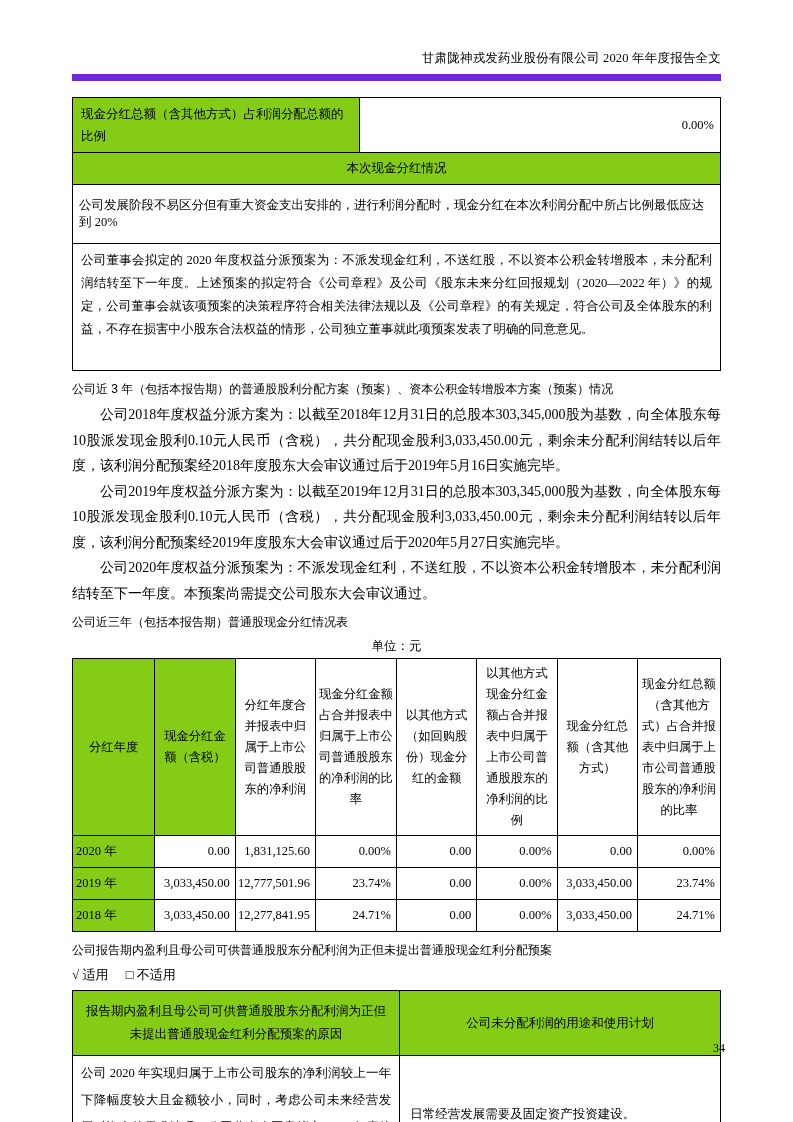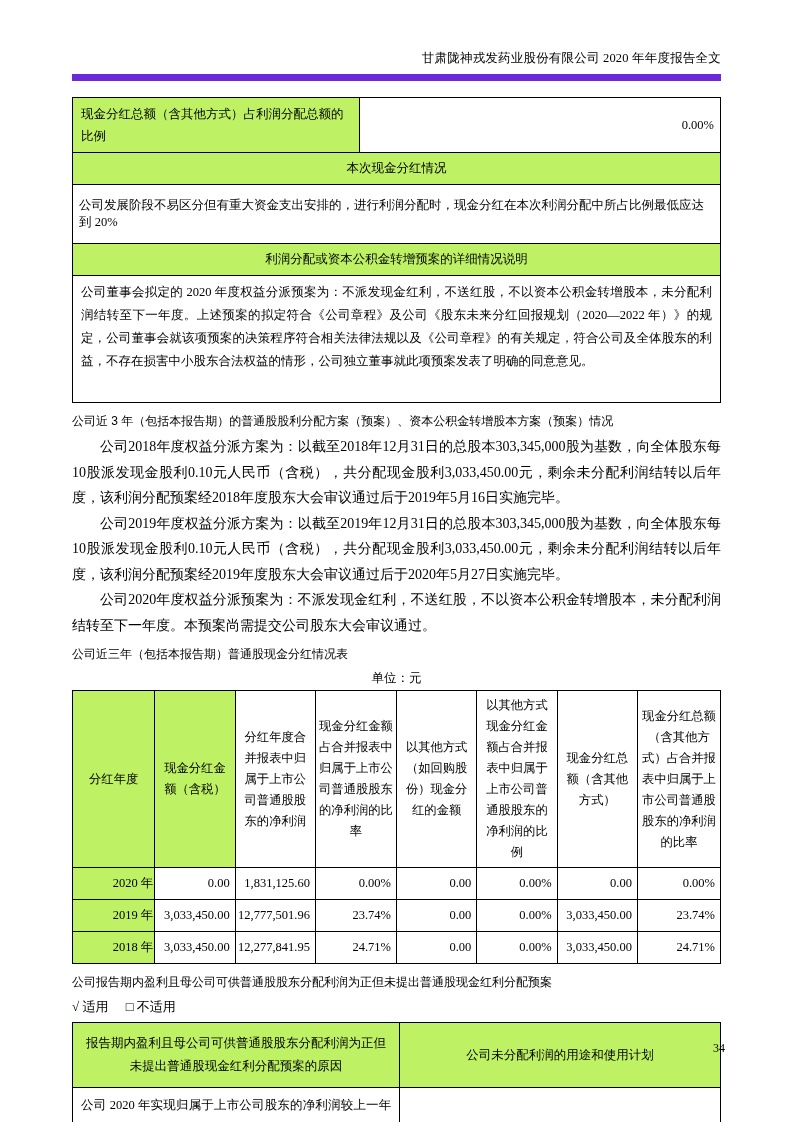--- a/index.html
+++ b/index.html
@@ -12,21 +12,21 @@
   .sheet{position:absolute;left:72px;top:50px;width:649px;}
 
   
   .doc-header{
     text-align:right;font-size:12.5px;letter-spacing:.2px;
     padding-bottom:7px;border-bottom:7px solid #6d28d9;
   }
 
   table{border-collapse:collapse;width:100%;table-layout:fixed;}
   td{border:1px solid #000;font-size:12.5px;vertical-align:middle;word-break:break-all;}
-  .gray{background:#bef264;}
+  .gray{background:#84cc16;}
 
   
   .t1{margin-top:16px;}
   .t1 .lbl{width:270px;padding:5px 8px;line-height:22px;text-align:left;}
   .t1 .val{text-align:right;padding-right:6px;}
   .t1 .sect{height:29px;text-align:center;}
   .t1 .plain{height:29px;text-align:left;padding:12px 6px;}
   .t1 .longtxt{height:116px;padding:5px 8px;line-height:23px;text-align:justify;vertical-align:top;}
 
   
@@ -36,21 +36,21 @@
   }
   .para{font-size:14px;line-height:25.5px;text-align:justify;text-indent:2em;margin:0;}
   .caption{
     font-family:"Liberation Sans","DejaVu Sans",sans-serif;
     font-size:12px;margin:8px 0 0 0;
   }
   .unit{font-size:12.5px;text-align:center;margin:7px 0 3px 0;}
 
   
   .t2 .hc{height:150px;text-align:center;padding:4px 3px;line-height:21px;font-size:12.3px;}
-  .t2 .yr{height:29px;text-align:right;padding-left:3px;}
+  .t2 .yr{height:29px;text-align:left;padding-left:3px;}
   .t2 .num{height:29px;text-align:right;padding-right:5px;}
 
   
   .applyline{font-size:13px;margin:7px 0 6px 0;}
   .applyline .opt{margin-right:14px;}
 
   
   .t3{margin-top:4px;}
   .t3 .hc{height:56px;text-align:center;padding:4px 10px;line-height:23px;}
   .t3 .reason{height:100px;padding:4px 8px;line-height:27px;text-align:justify;vertical-align:middle;}
@@ -71,23 +71,20 @@
     <tbody>
         <tr>
       <td class="lbl gray">现金分红总额（含其他方式）占利润分配总额的比例</td>
       <td class="val">0.00%</td>
     </tr>
     <tr>
       <td class="sect gray" colspan="2">本次现金分红情况</td>
     </tr>
     <tr>
       <td class="plain" colspan="2">公司发展阶段不易区分但有重大资金支出安排的，进行利润分配时，现金分红在本次利润分配中所占比例最低应达到 20%</td>
-    </tr>
-    <tr>
-      <td class="sect gray" colspan="2">利润分配或资本公积金转增预案的详细情况说明</td>
     </tr>
     <tr>
       <td class="longtxt" colspan="2">公司董事会拟定的 2020 年度权益分派预案为：不派发现金红利，不送红股，不以资本公积金转增股本，未分配利润结转至下一年度。上述预案的拟定符合《公司章程》及公司《股东未来分红回报规划（2020—2022 年）》的规定，公司董事会就该项预案的决策程序符合相关法律法规以及《公司章程》的有关规定，符合公司及全体股东的利益，不存在损害中小股东合法权益的情形，公司独立董事就此项预案发表了明确的同意意见。</td>
     </tr>
   </tbody>
     </table>
 
   <div class="subhead">公司近 3 年（包括本报告期）的普通股股利分配方案（预案）、资本公积金转增股本方案（预案）情况</div>
   <p class="para">公司2018年度权益分派方案为：以截至2018年12月31日的总股本303,345,000股为基数，向全体股东每10股派发现金股利0.10元人民币（含税），共分配现金股利3,033,450.00元，剩余未分配利润结转以后年度，该利润分配预案经2018年度股东大会审议通过后于2019年5月16日实施完毕。</p>
   <p class="para">公司2019年度权益分派方案为：以截至2019年12月31日的总股本303,345,000股为基数，向全体股东每10股派发现金股利0.10元人民币（含税），共分配现金股利3,033,450.00元，剩余未分配利润结转以后年度，该利润分配预案经2019年度股东大会审议通过后于2020年5月27日实施完毕。</p>

